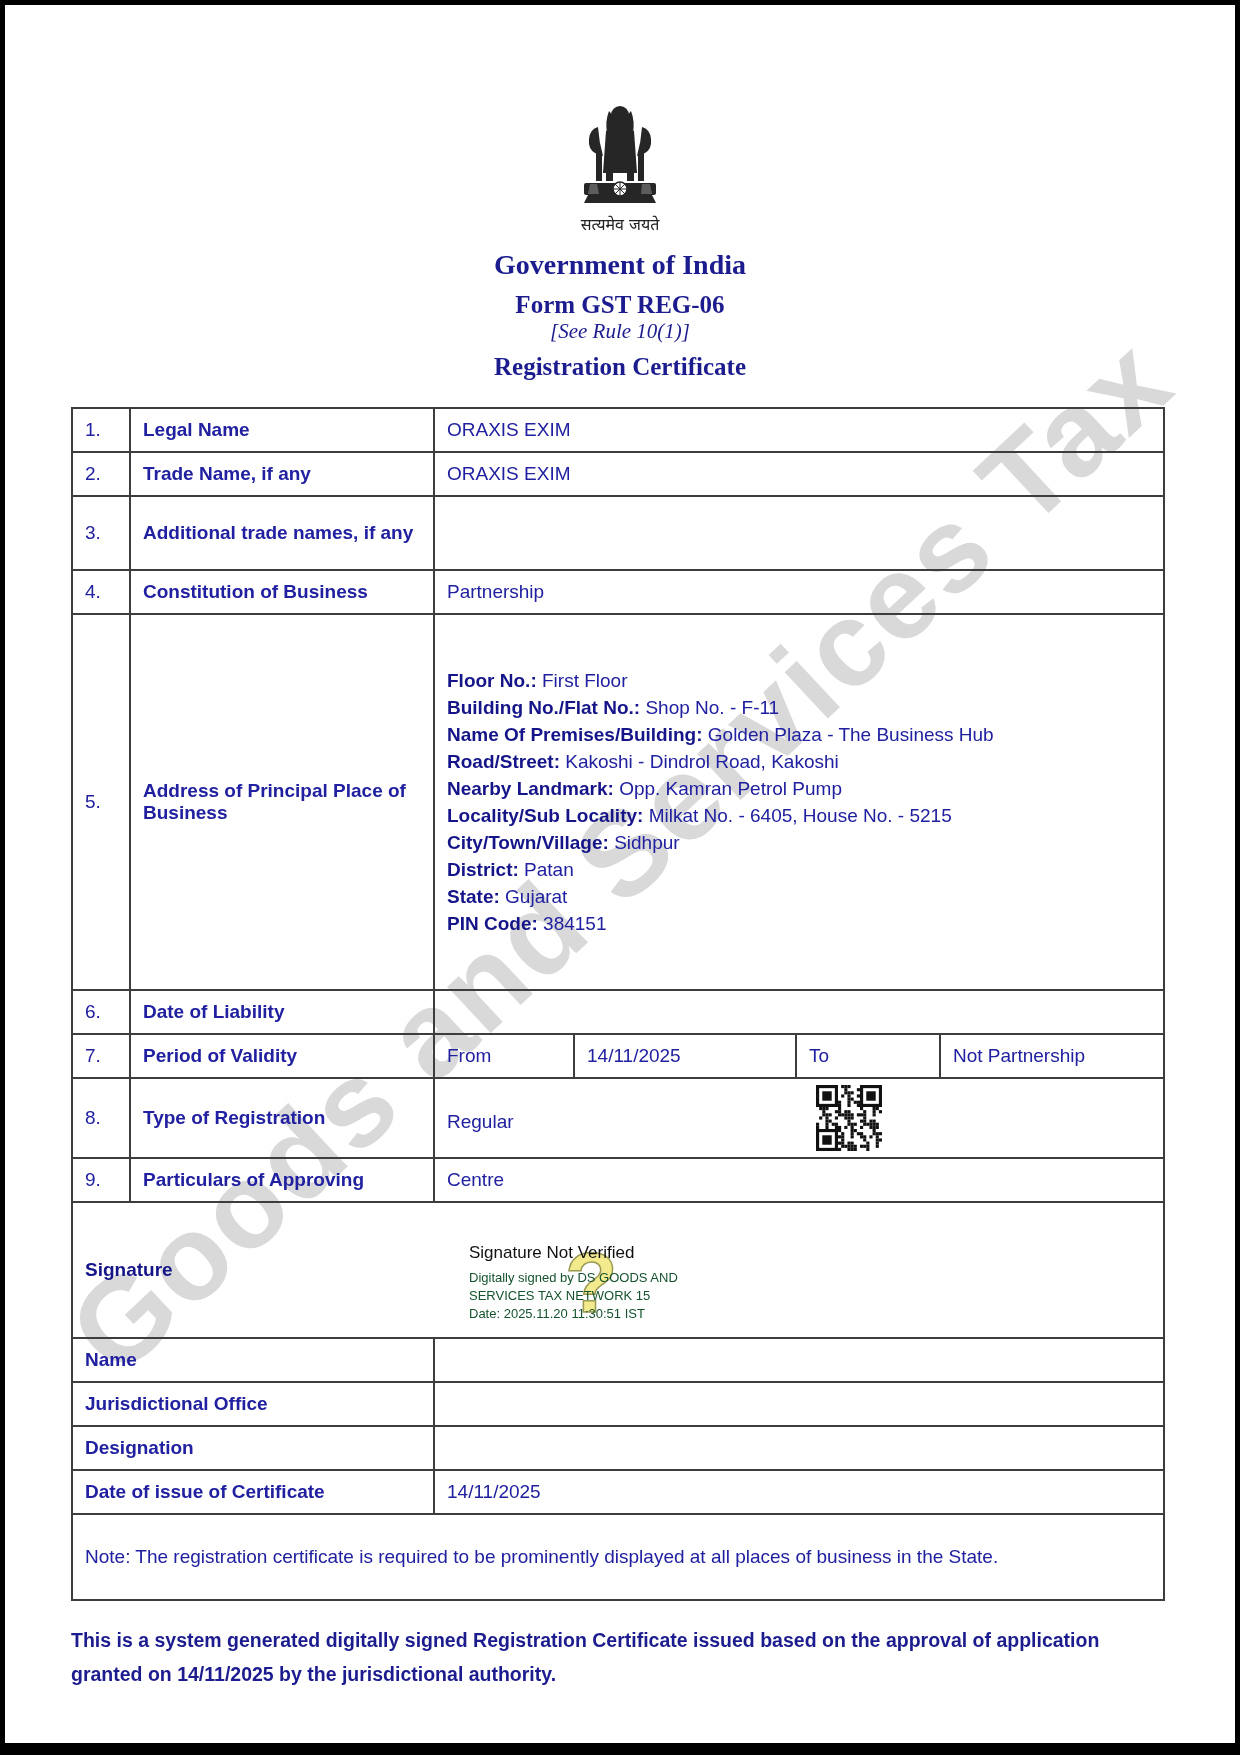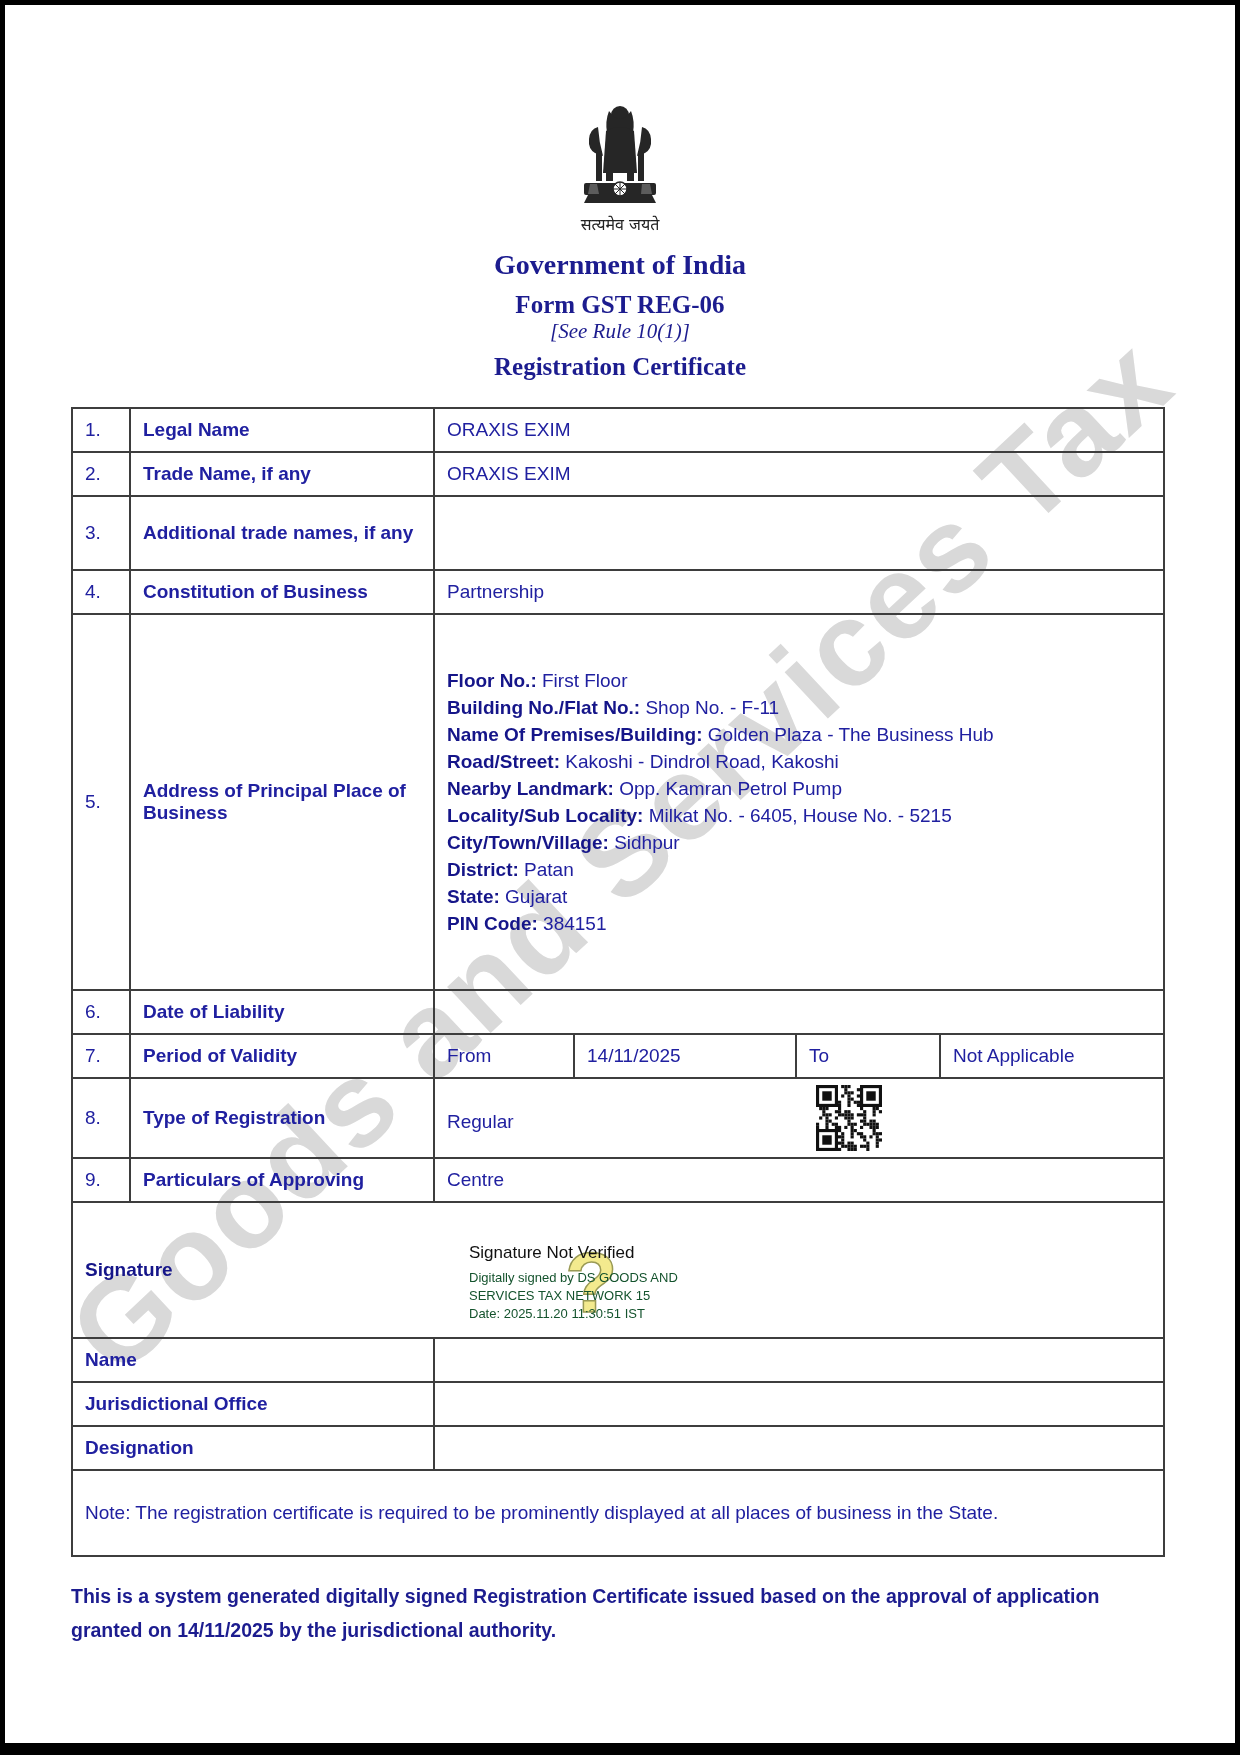--- a/index.html
+++ b/index.html
@@ -197,21 +197,21 @@
         <td class="lbl">Date of Liability</td>
         <td class="val" colspan="4"></td>
       </tr>
 
       <tr>
         <td class="num row-h">7.</td>
         <td class="lbl">Period of Validity</td>
         <td class="val">From</td>
         <td class="val">14/11/2025</td>
         <td class="val">To</td>
-        <td class="val">Not Applicable</td>
+        <td class="val">Not Partnership</td>
       </tr>
 
       <tr>
         <td class="num top">8.</td>
         <td class="lbl top">Type of Registration</td>
         <td class="val top typereg-cell" colspan="4">
           <div style="padding-top:8px">Regular</div>
           <svg class="qr" id="qr-svg" width="66" height="66" viewBox="0 0 63 63" xmlns="http://www.w3.org/2000/svg">
                 <rect x="0" y="0" width="63" height="63" fill="#fff"></rect>
                 <rect x="0" y="36" width="3" height="3" fill="#111111"></rect>
@@ -376,20 +376,24 @@
         <td class="val" colspan="4"></td>
       </tr>
       <tr>
         <td class="lbl row-h" colspan="2">Jurisdictional Office</td>
         <td class="val" colspan="4"></td>
       </tr>
       <tr>
         <td class="lbl row-h" colspan="2">Designation</td>
         <td class="val" colspan="4"></td>
       </tr>
+      <tr>
+        <td class="lbl row-h" colspan="2">Date of issue of Certificate</td>
+        <td class="val" colspan="4">14/11/2025</td>
+      </tr>
 
       <tr>
         <td class="val note-cell" colspan="6">Note: The registration certificate is required to be prominently displayed at all places of business in the State.</td>
       </tr>
     </tbody>
       </table>
 
     <div class="footer">This is a system generated digitally signed Registration Certificate issued based on the approval of application granted on 14/11/2025 by the jurisdictional authority.</div>
   </div>
 </div>

